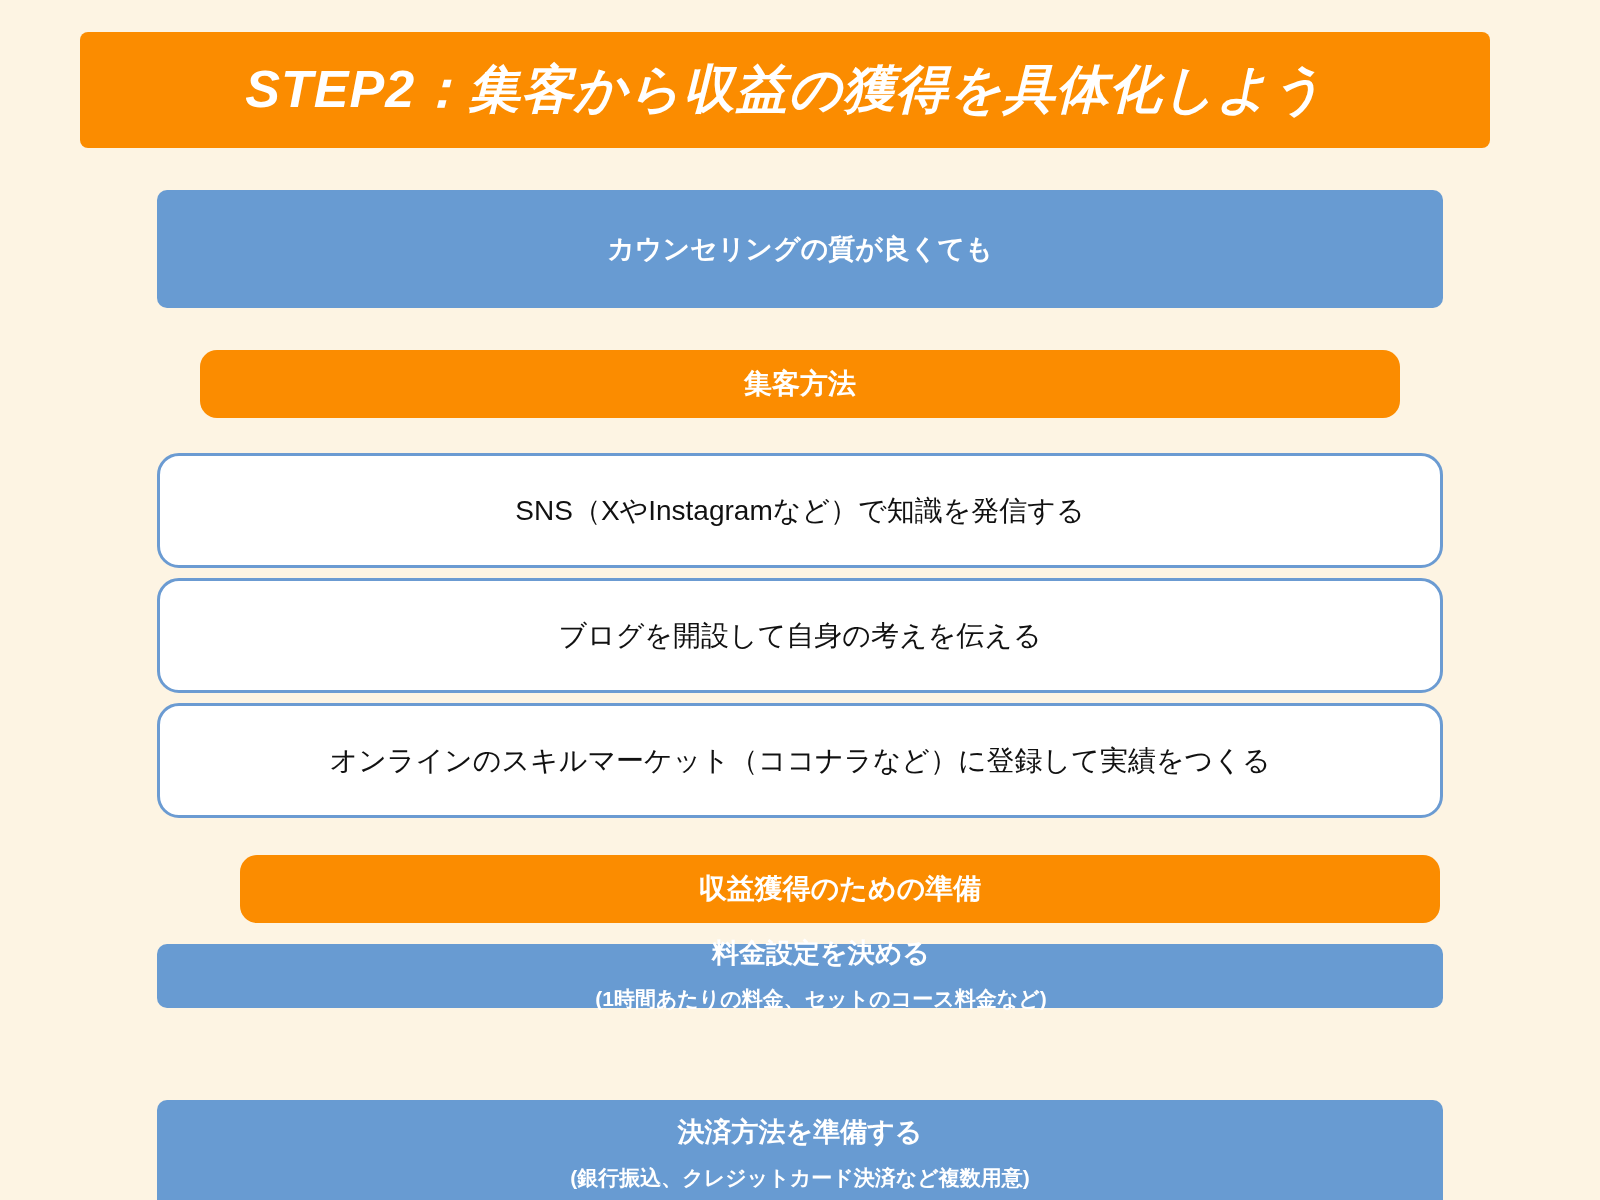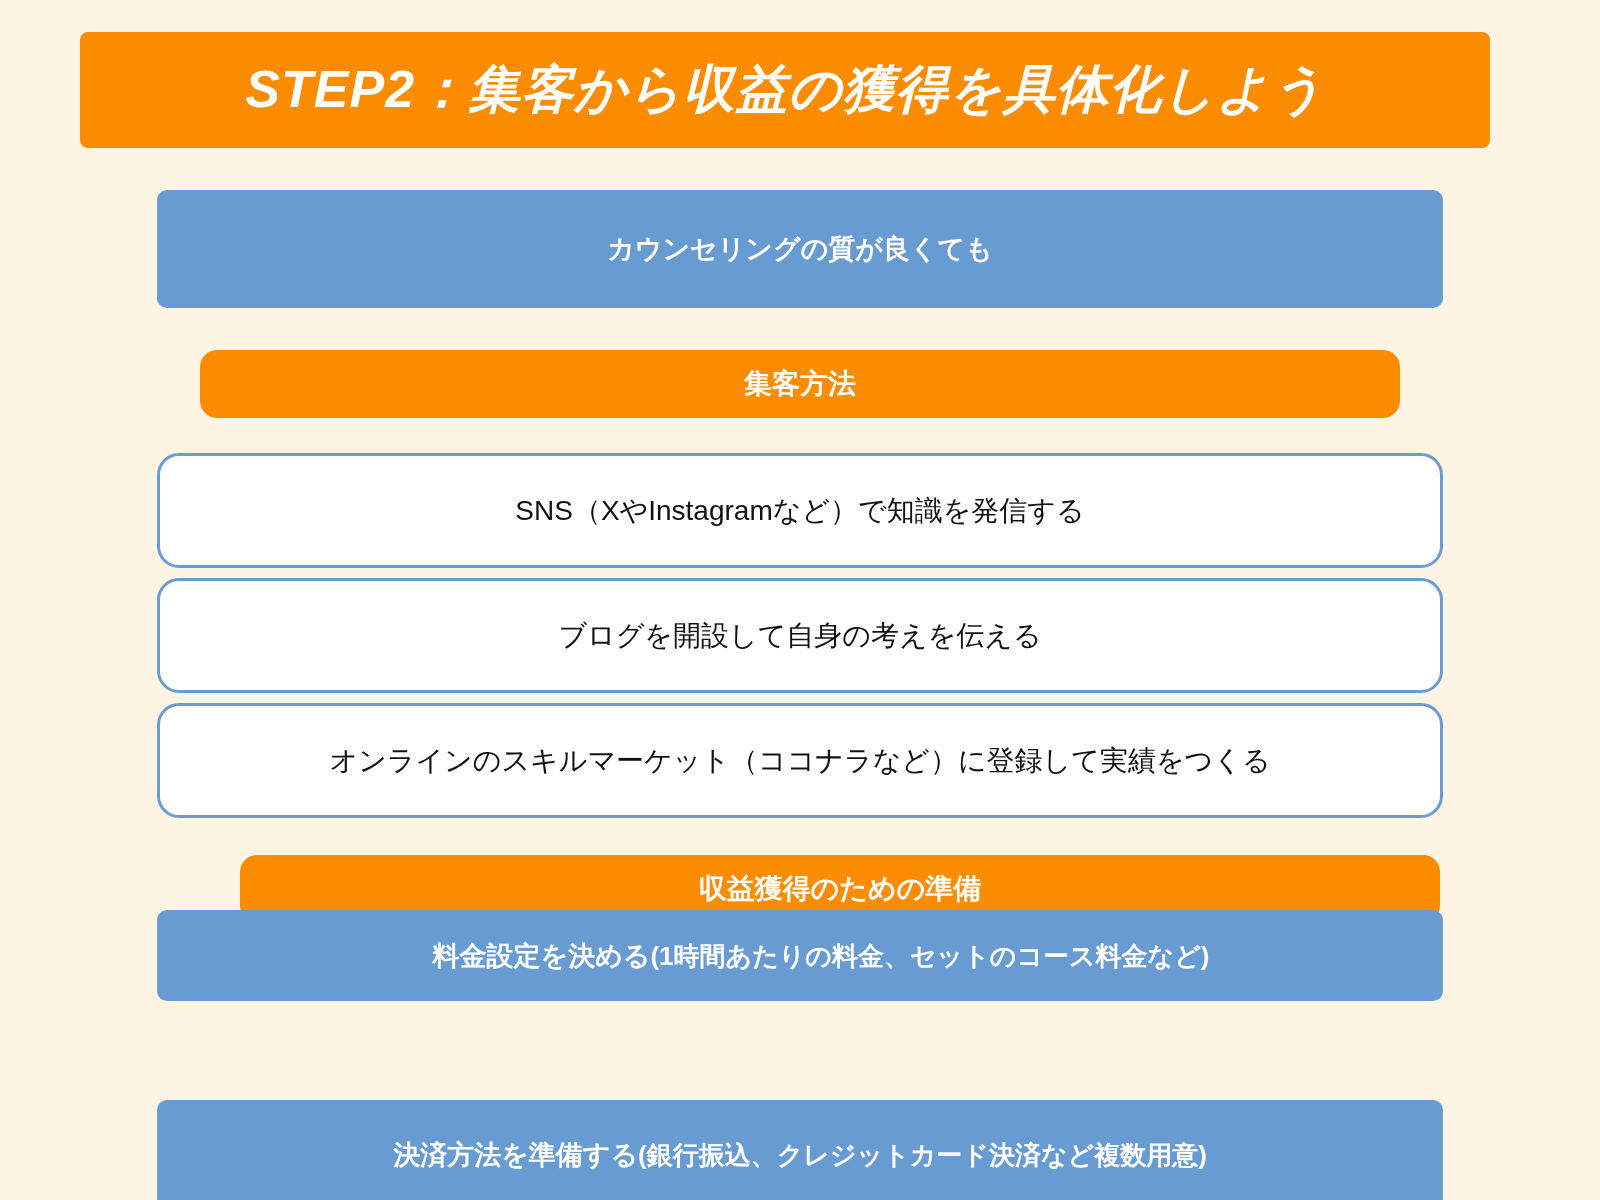--- a/index.html
+++ b/index.html
@@ -43,41 +43,42 @@
     letter-spacing: 1px;
     line-height: 1.1;
     white-space: nowrap;
   }
 
   
   .row {
     position: absolute;
     box-sizing: border-box;
     display: flex;
+    flex-direction: column;
     align-items: center;
     justify-content: center;
     text-align: center;
   }
 
   
   .blue-box {
     left: 157px;
     width: 1286px;
     background: #689BD2;
     border-radius: 10px;
   }
   .blue-box .line {
     color: #FFFFFF;
     font-weight: bold;
     font-size: 27px;
     line-height: 46px;
     white-space: nowrap;
   }
   .blue-box .line.sub {
-    font-size: 26px;
+    font-size: 21px;
   }
 
   
   .orange-header {
     left: 200px;
     width: 1200px;
     height: 68px;
     background: #FB8C00;
     border-radius: 17px;
   }
@@ -105,21 +106,21 @@
     white-space: nowrap;
   }
 
   
   .r-statement   { top: 190px;  height: 118px; }
   .r-sec1        { top: 350px; }
   .r-item1       { top: 453px;  height: 115px; }
   .r-item2       { top: 578px;  height: 115px; }
   .r-item3       { top: 703px;  height: 115px; }
   .r-sec2        { top: 855px; margin-left: 40px; }
-  .r-prep1       { top: 910px;  height: 91px; padding-left: 42px; }
+  .r-prep1       { top: 944px;  height: 64px; padding-left: 42px; }
   .r-prep2       { top: 1100px; height: 110px; }
 </style>
 </head>
 <body>
 
 <div id="board">
 
   <div class="title-banner">
     <div class="title-text">STEP2：集客から収益の獲得を具体化しよう</div>
   </div>

